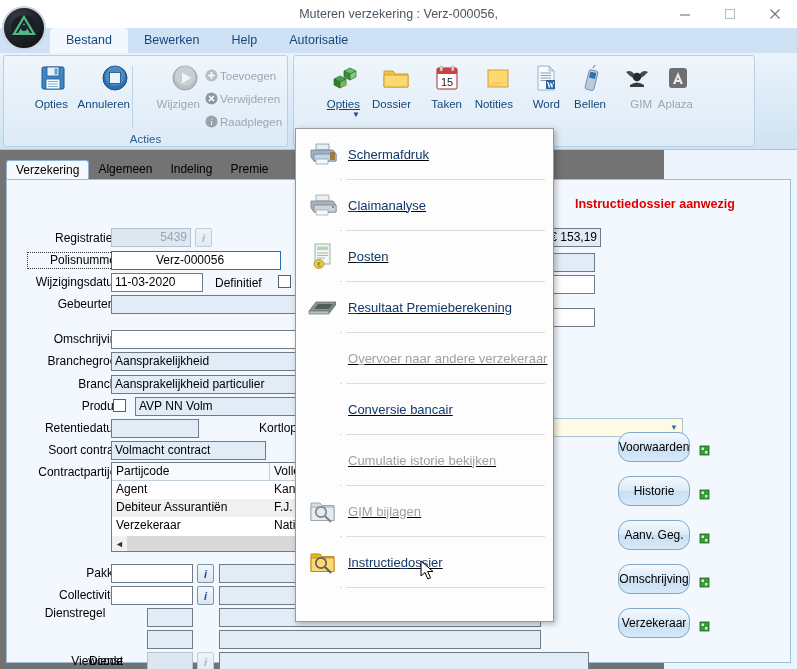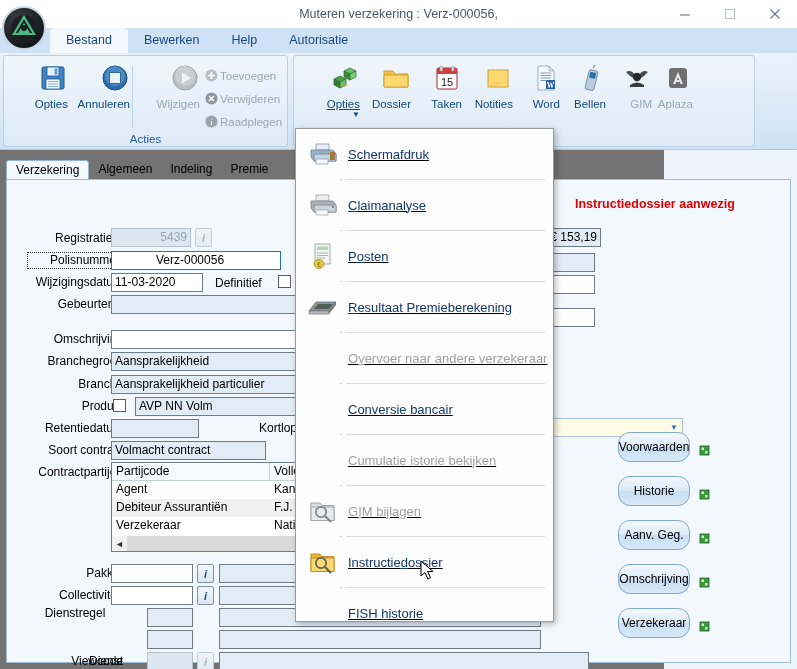--- a/index.html
+++ b/index.html
@@ -730,23 +730,19 @@
           <circle cx="13" cy="15" r="5.2" fill="none" stroke="#5a6166" stroke-width="1.7"></circle>
           <line x1="17" y1="19" x2="23" y2="25" stroke="#5a6166" stroke-width="2.2"></line>
         </svg>
       </span>
       <span class="mlabel">Instructie<span class="underl">d</span>ossier</span>
     </div>
     <div class="msep">
         <span class="msep-dot"></span>
       </div>
 
-    <div class="mitem">
-      <span class="micon"></span>
-      <span class="mlabel">FISH <span class="underl">h</span>istorie</span>
-    </div>
   </div>
 
   <svg class="cursor-arrow" width="16" height="22" viewBox="0 0 16 22">
     <path d="M1 1 L1 16 L5 12.5 L7.8 19 L10.5 17.8 L7.7 11.5 L13 11.5 Z" fill="#ffffff" stroke="#000000" stroke-width="1"></path>
   </svg>
 
 </div>
 
 </body></html>

